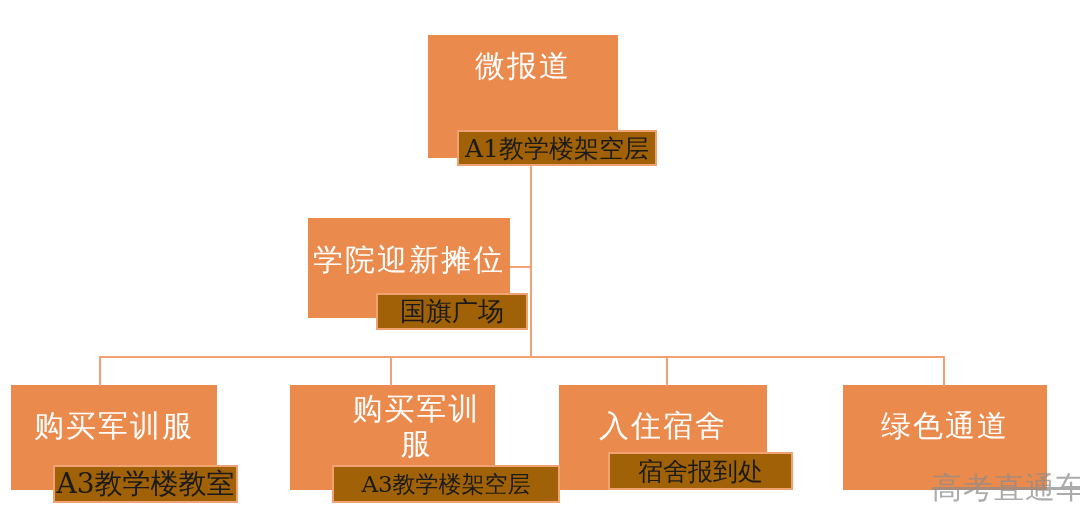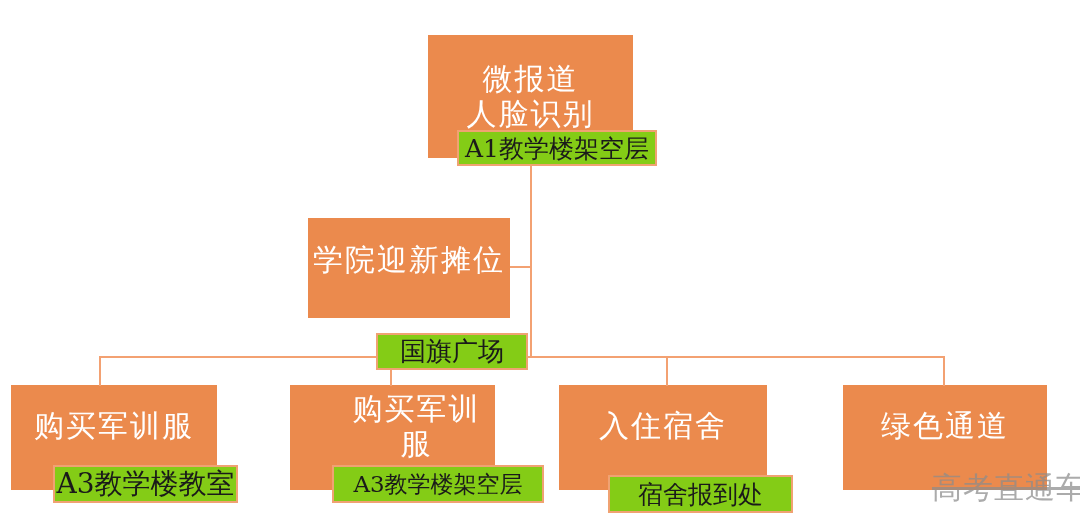--- a/index.html
+++ b/index.html
@@ -12,45 +12,45 @@
   }
   
   .node{
     position:absolute;
     background:#EB8A4D;
     color:#ffffff;
     display:flex;align-items:center;justify-content:center;
     text-align:center;
   }
   .node .title{font-size:30px;letter-spacing:2px;line-height:1.15;}
-  .node-top{left:428px;top:35px;width:205px;height:123px;
-    flex-direction:column;justify-content:flex-start;padding-top:27px;box-sizing:border-box;gap:0;}
+  .node-top{left:428px;top:35px;width:190px;height:123px;
+    flex-direction:column;justify-content:flex-start;padding-top:14px;box-sizing:border-box;gap:0;}
   .node-mid{left:308px;top:218px;width:202px;height:100px;
     padding-bottom:16px;box-sizing:border-box;text-align:center;}
   .node-b1{left:11px;top:385px;width:206px;height:105px;padding-bottom:22px;box-sizing:border-box;}
   .node-b2{left:290px;top:385px;width:205px;height:105px;padding-bottom:22px;box-sizing:border-box;padding-left:48px;}
   .node-b3{left:559px;top:385px;width:208px;height:105px;padding-bottom:22px;box-sizing:border-box;}
   .node-b4{left:843px;top:385px;width:204px;height:105px;padding-bottom:22px;box-sizing:border-box;}
   
   .loc{
     position:absolute;
-    background:#84cc16;
+    background:#a16207;
     border:2px solid #F0A272;
     color:#1a1a1a;
     display:flex;align-items:center;justify-content:center;
     text-align:center;
     font-size:25px;
     box-sizing:border-box;
     z-index:5;
   }
   .loc-top{left:457px;top:130px;width:200px;height:36px;}
-  .loc-mid{left:376px;top:293px;width:152px;height:37px;font-size:26px;margin-top:40px;}
+  .loc-mid{left:376px;top:293px;width:152px;height:37px;font-size:26px;}
   .loc-b1{left:53px;top:465px;width:185px;height:38px;font-size:28px;}
-  .loc-b2{left:332px;top:465px;width:212px;height:38px;font-size:23px;}
-  .loc-b3{left:608px;top:475px;width:185px;height:38px;font-size:25px;text-align:center;}
+  .loc-b2{left:332px;top:465px;width:228px;height:38px;font-size:23px;}
+  .loc-b3{left:608px;top:452px;width:185px;height:38px;font-size:25px;text-align:center;}
   .loc-b4{left:883px;top:465px;width:184px;height:40px;font-size:20px;}
   
   .line{position:absolute;background:#F3A172;z-index:1;}
   .v-main{left:530px;top:165px;width:2px;height:192px;}
   .stub-mid{left:510px;top:266px;width:21px;height:2px;}
   .h-dist{left:99px;top:356px;width:846px;height:2px;}
   .drop{top:356px;width:2px;height:30px;}
   .drop-1{left:99px;}
   .drop-2{left:390px;}
   .drop-3{left:666px;}
@@ -77,21 +77,20 @@
   <div class="line v-main"></div>
   <div class="line stub-mid"></div>
   <div class="line h-dist"></div>
   <div class="line drop drop-1"></div>
   <div class="line drop drop-2"></div>
   <div class="line drop drop-3"></div>
   <div class="line drop drop-4"></div>
 
   <div class="node node-top">
     <div class="title">微报道</div>
-    <div class="title">人脸识别</div>
   </div>
   <div class="loc loc-top">A1教学楼架空层</div>
 
   <div class="node node-mid">
     <div class="title">学院迎新摊位</div>
   </div>
   <div class="loc loc-mid">国旗广场</div>
 
   <div class="node node-b1">
     <div class="title">购买军训服</div>

